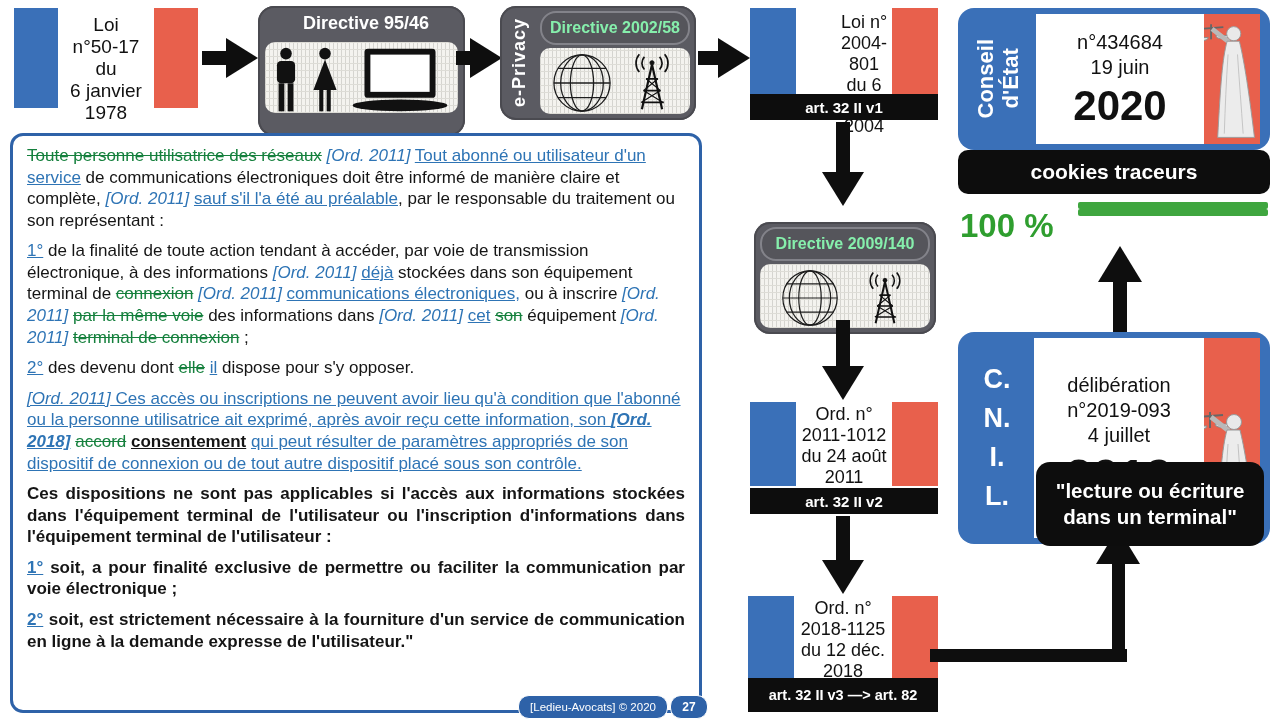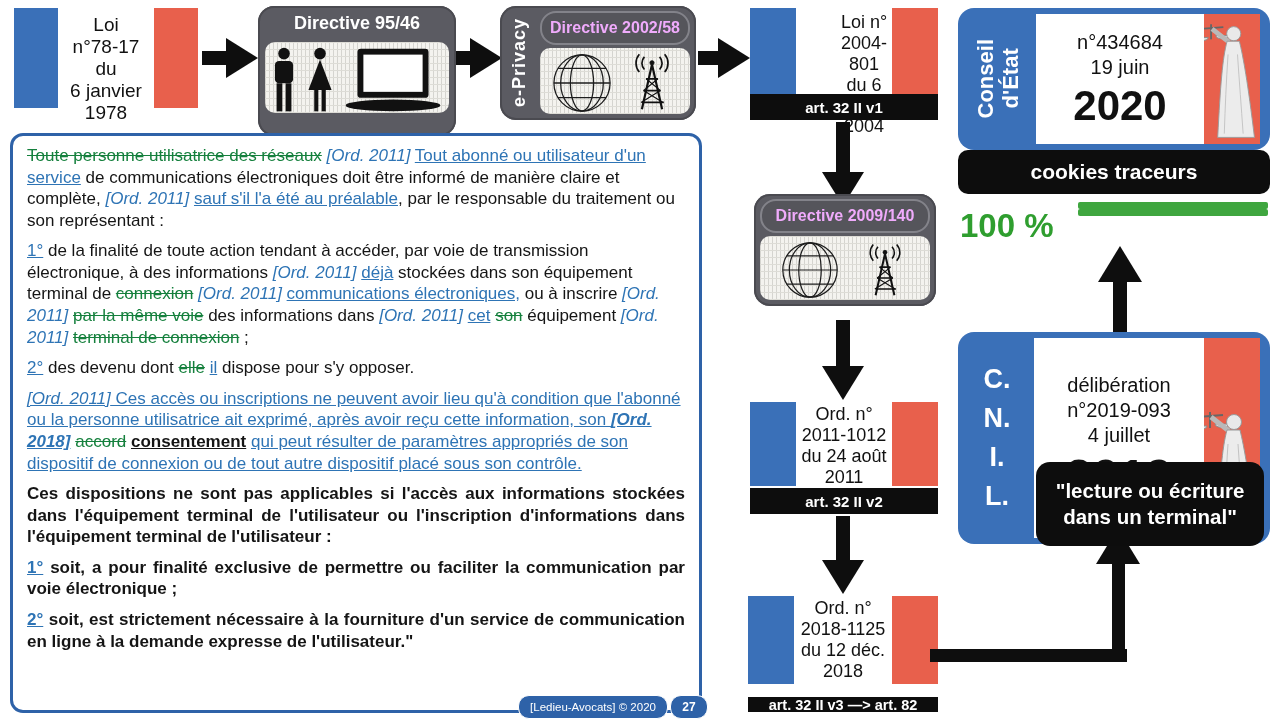--- a/index.html
+++ b/index.html
@@ -22,21 +22,21 @@
         padding-top:7px;height:27px;}
   .hatch{background-color:#f4f3ef;
         background-image:repeating-linear-gradient(0deg,#dddcd6 0 1px,transparent 1px 7px),
                          repeating-linear-gradient(90deg,rgba(120,120,114,.25) 0 1px,transparent 1px 4px);}
   .dirbody{position:absolute;left:7px;right:7px;bottom:7px;border-radius:10px;
         display:flex;align-items:flex-end;justify-content:space-evenly;overflow:hidden;}
   .vlabel{position:absolute;left:0;top:0;bottom:0;width:38px;display:flex;align-items:center;justify-content:center;}
   .vlabel span{writing-mode:vertical-rl;transform:rotate(180deg);color:#fff;font-weight:bold;
         font-size:18px;letter-spacing:1px;}
   .subhead{position:absolute;background:#55555B;border:2px solid #83838a;border-radius:16px;
-        color:#f0abfc;font-weight:bold;font-size:16px;text-align:center;display:flex;
+        color:#86efac;font-weight:bold;font-size:16px;text-align:center;display:flex;
         align-items:center;justify-content:center;}
 
   
   .ar{position:absolute;}
   .ar .shaft{position:absolute;background:#0e0e0e;}
   .ar .headR{position:absolute;right:0;top:0;width:0;height:0;
         border-top:20px solid transparent;border-bottom:20px solid transparent;border-left:32px solid #0e0e0e;}
   .ar .headD{position:absolute;bottom:0;left:0;width:0;height:0;
         border-left:21px solid transparent;border-right:21px solid transparent;border-top:34px solid #0e0e0e;}
   .ar .headU{position:absolute;top:0;left:0;width:0;height:0;
@@ -98,31 +98,31 @@
 </style>
 </head>
 <body>
 
 <div id="page">
 
   <div class="flagbox" style="left:10px;top:8px;width:192px;height:100px;">
     <div class="bar bar-blue" style="left:4px;width:44px;height:100px;"></div>
     <div class="bar bar-red" style="right:4px;width:44px;height:100px;"></div>
     <div class="flagtext" style="top:6px;padding:0 52px;">Loi
-n°78-17 du
+n°50-17 du
 6 janvier
 1978</div>
   </div>
 
   <div class="ar" style="left:202px;top:38px;width:56px;height:40px;">
     <div class="shaft" style="left:0;top:13px;width:26px;height:14px;"></div>
       <div class="headR"></div>
   </div>
 
-  <div class="dirbox" style="left:258px;top:6px;width:198px;height:130px;">
+  <div class="dirbox" style="left:258px;top:6px;width:198px;height:130px;padding-left:9px;">
     <div class="dirtitle">Directive 95/46</div>
     <div class="dirbody hatch" style="top:36px;height:71px;">
       <svg width="34" height="66" viewBox="0 0 40 80">
           <circle cx="20" cy="8" r="7" fill="#111"></circle>
           <rect x="9" y="17" width="22" height="27" rx="5" fill="#111"></rect>
           <rect x="11" y="44" width="7" height="34" fill="#111"></rect>
           <rect x="22" y="44" width="7" height="34" fill="#111"></rect>
         </svg>
       <svg width="34" height="66" viewBox="0 0 40 80">
           <circle cx="20" cy="8" r="7" fill="#111"></circle>
@@ -181,21 +181,21 @@
 du 6 aout
 2004</div>
     <div class="artbanner" style="height:26px;">art. 32 II v1</div>
   </div>
 
   <div class="ar" style="left:822px;top:122px;width:42px;height:84px;">
     <div class="shaft" style="left:14px;top:0;width:14px;height:52px;"></div>
       <div class="headD"></div>
   </div>
 
-  <div class="dirbox" style="left:754px;top:194px;width:182px;height:112px;">
+  <div class="dirbox" style="left:754px;top:222px;width:182px;height:112px;">
     <div class="subhead" style="left:6px;right:6px;top:5px;height:30px;">Directive 2009/140</div>
     <div class="dirbody hatch" style="left:6px;right:6px;bottom:6px;height:64px;">
       <svg width="60" height="60" viewBox="0 0 64 64" fill="none" stroke="#1d1d1d" stroke-width="1.3">
           <circle cx="32" cy="32" r="29"></circle>
           <ellipse cx="32" cy="32" rx="12" ry="29"></ellipse>
           <ellipse cx="32" cy="32" rx="22" ry="29"></ellipse>
           <line x1="3" y1="32" x2="61" y2="32"></line>
           <line x1="7" y1="17" x2="57" y2="17"></line>
           <line x1="7" y1="47" x2="57" y2="47"></line>
         </svg>
@@ -230,21 +230,21 @@
       <div class="headD"></div>
   </div>
 
   <div class="flagbox" style="left:748px;top:596px;width:190px;height:116px;">
     <div class="bar bar-blue" style="left:0;width:46px;height:88px;"></div>
     <div class="bar bar-red" style="right:0;width:46px;height:88px;"></div>
     <div class="flagtext" style="top:2px;padding:0 48px;font-size:18px;">Ord. n°
 2018-1125
 du 12 déc.
 2018</div>
-    <div class="artbanner" style="height:15px;font-size:14.5px;">art. 32 II v3 —&gt; art. 82</div>
+    <div class="artbanner" style="height:34px;font-size:14.5px;">art. 32 II v3 —&gt; art. 82</div>
   </div>
 
   <div class="conn" style="left:930px;top:649px;width:197px;height:13px;"></div>
   <div class="conn" style="left:1112px;top:564px;width:13px;height:98px;"></div>
   <div class="ar" style="left:1096px;top:528px;width:44px;height:38px;">
     <div class="headU"></div>
   </div>
 
   <div class="card" style="left:958px;top:8px;width:312px;height:142px;">
     <div class="sidelabel" style="width:80px;">

